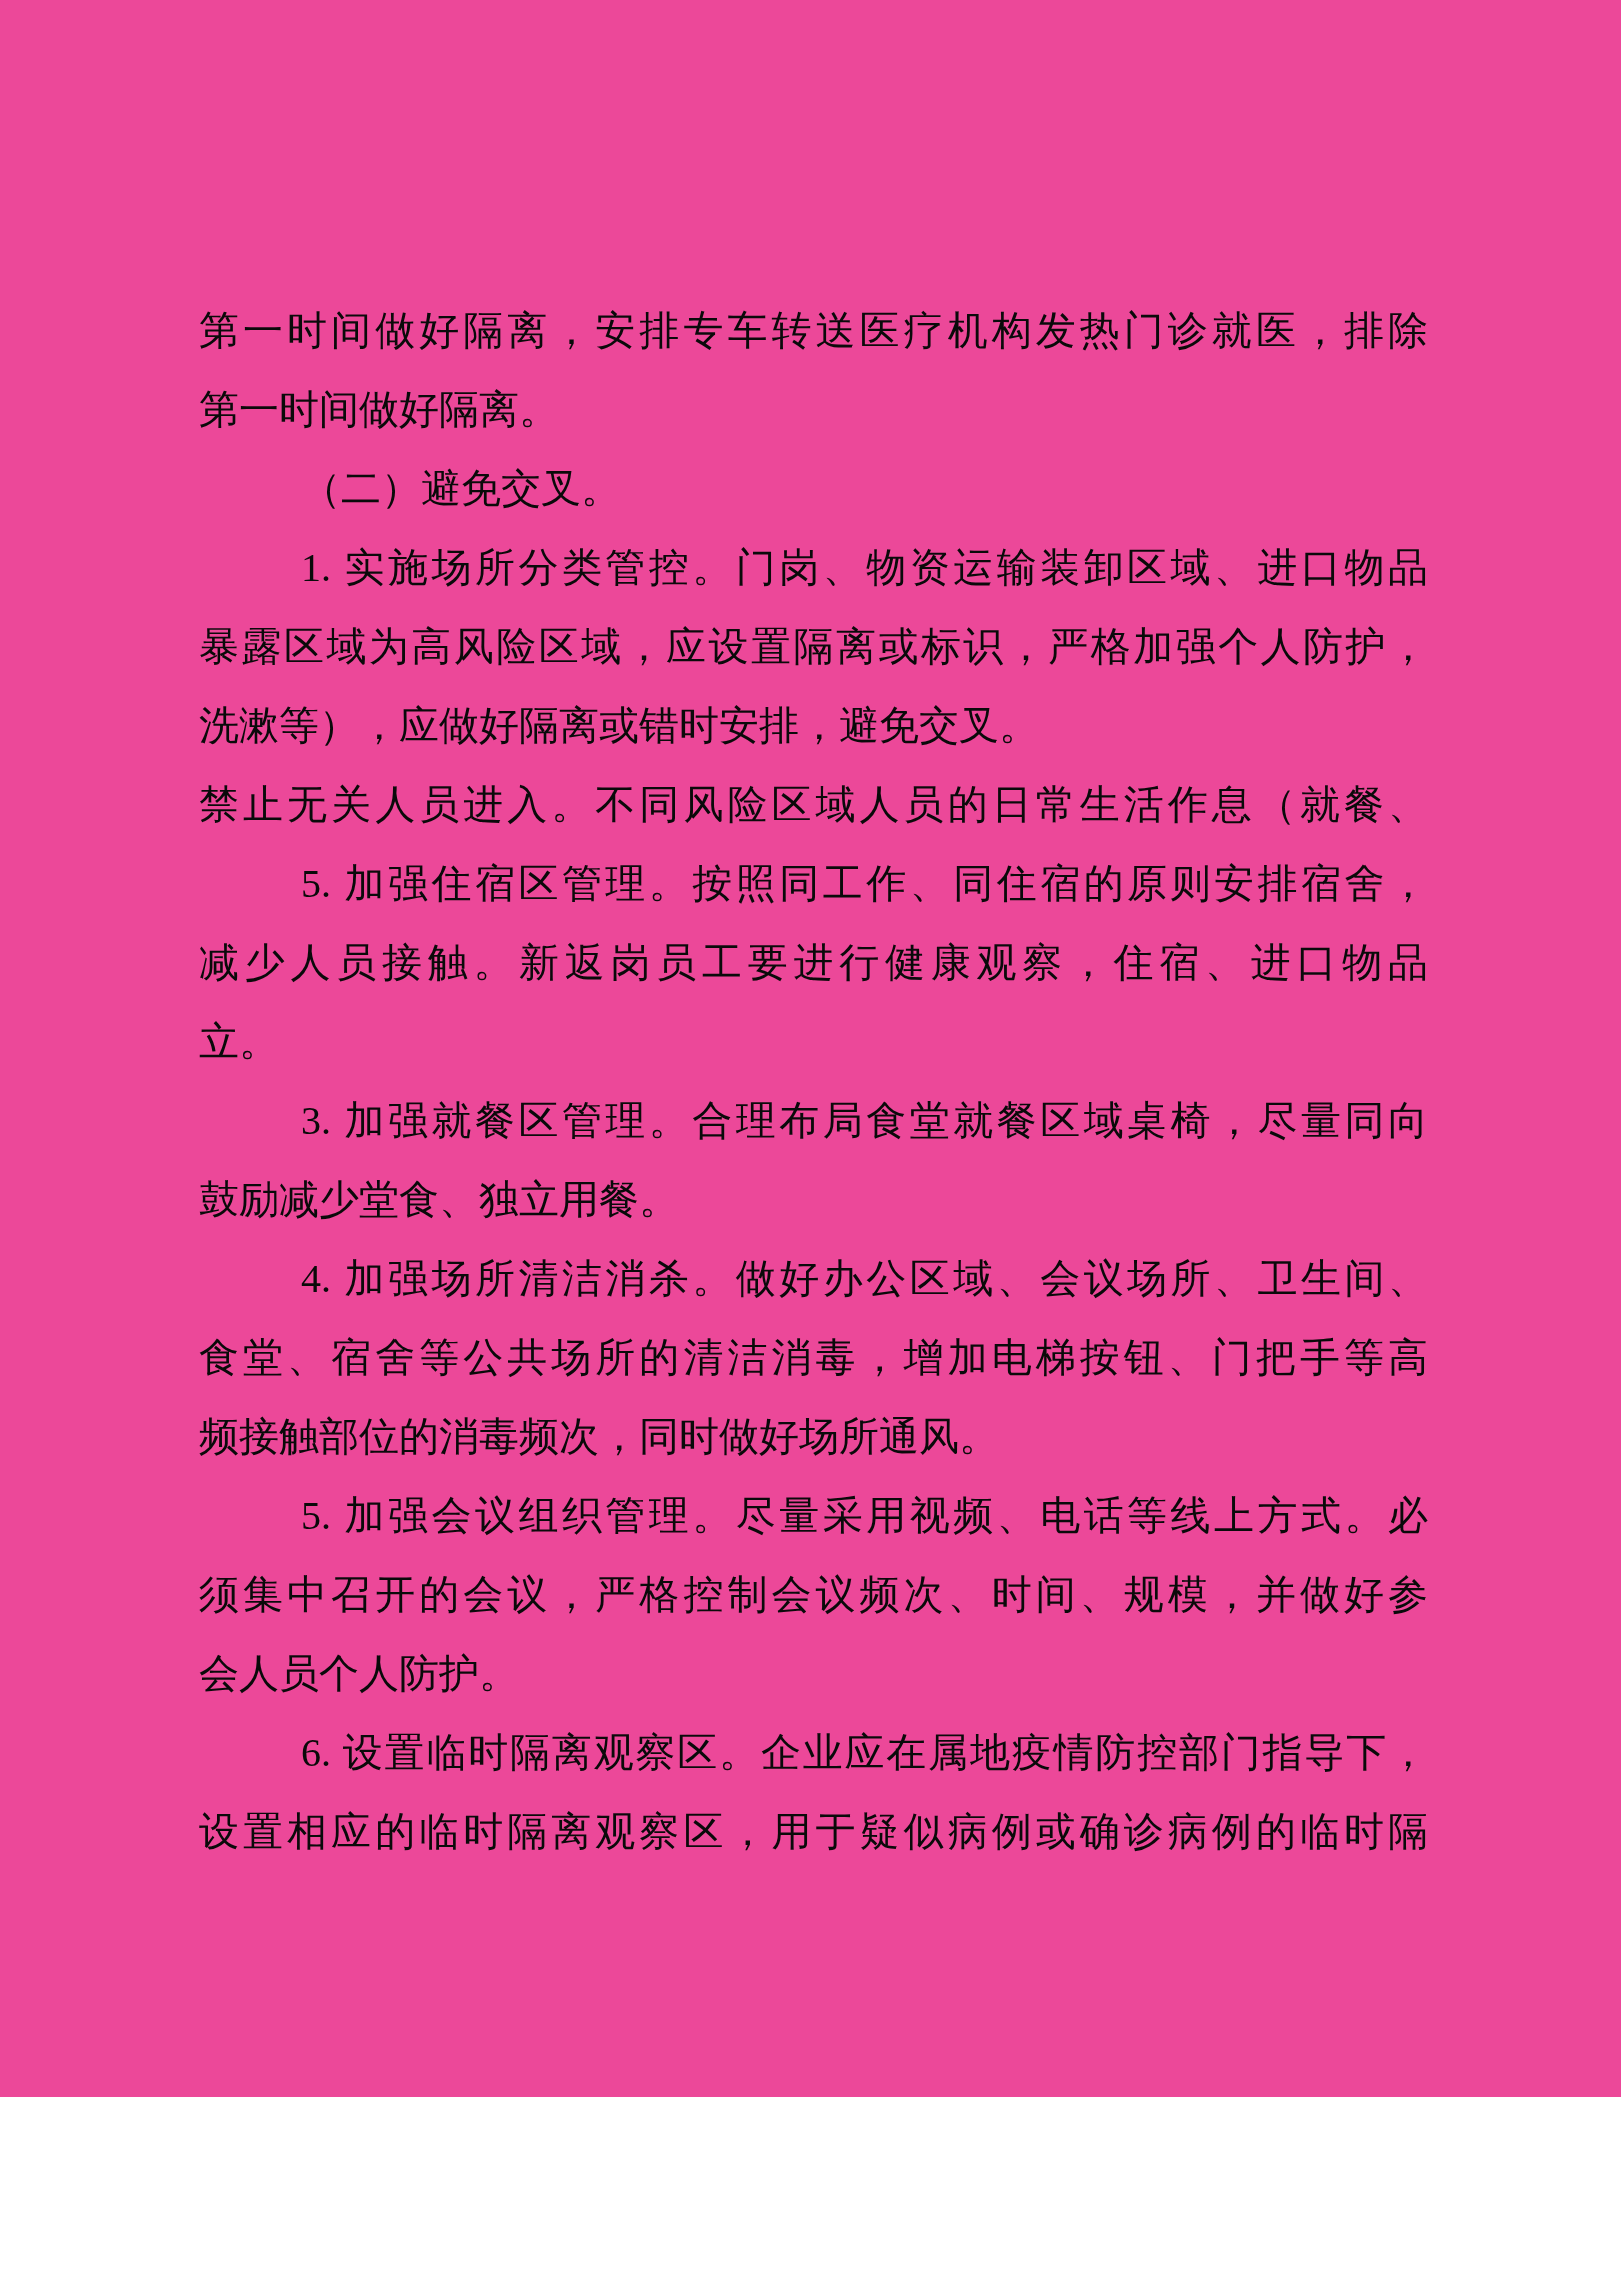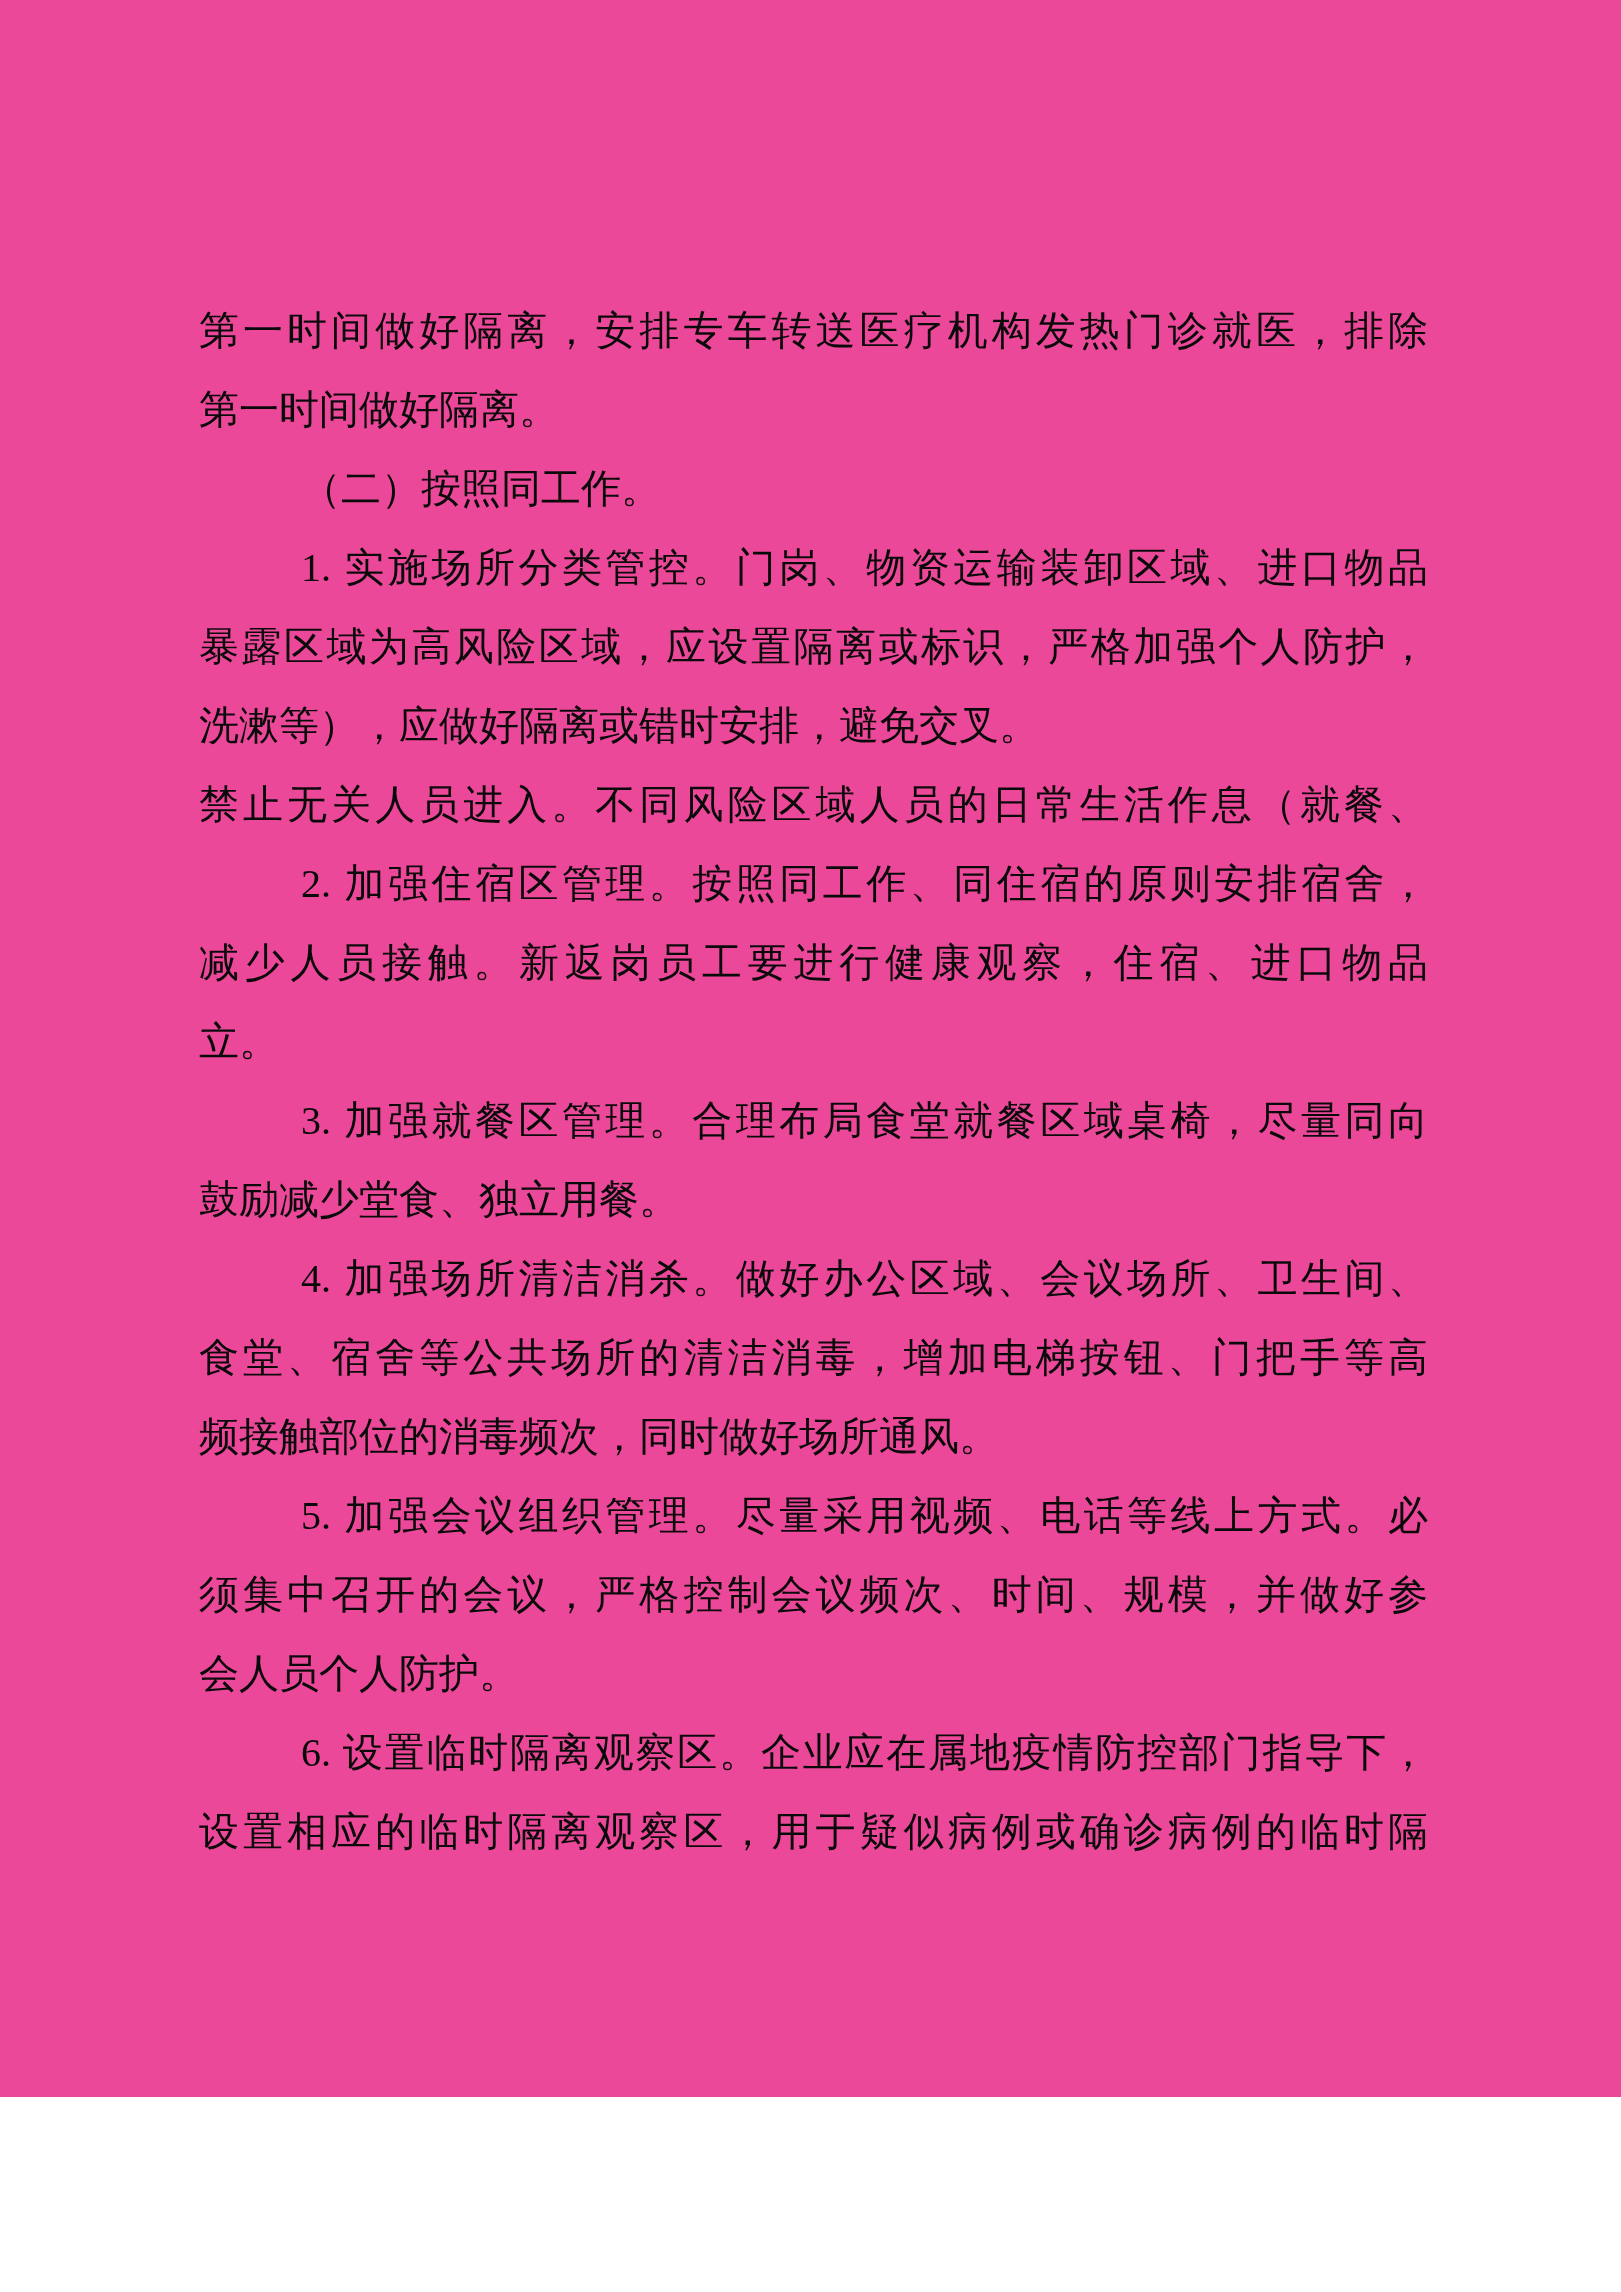--- a/index.html
+++ b/index.html
@@ -40,26 +40,26 @@
     text-indent: 102px;
   }
 </style>
 </head>
 <body>
 
 <div class="page">
   <div class="text-block">
     <div class="ln j">第一时间做好隔离，安排专车转送医疗机构发热门诊就医，排除</div>
     <div class="ln">第一时间做好隔离。</div>
-    <div class="ln ind">（二）按照同工作。</div>
+    <div class="ln ind">（二）避免交叉。</div>
     <div class="ln ind j">1. 实施场所分类管控。门岗、物资运输装卸区域、进口物品</div>
     <div class="ln j">暴露区域为高风险区域，应设置隔离或标识，严格加强个人防护，</div>
     <div class="ln">洗漱等），应做好隔离或错时安排，避免交叉。</div>
     <div class="ln j">禁止无关人员进入。不同风险区域人员的日常生活作息（就餐、</div>
-    <div class="ln ind j">2. 加强住宿区管理。按照同工作、同住宿的原则安排宿舍，</div>
+    <div class="ln ind j">5. 加强住宿区管理。按照同工作、同住宿的原则安排宿舍，</div>
     <div class="ln j">减少人员接触。新返岗员工要进行健康观察，住宿、进口物品</div>
     <div class="ln">立。</div>
     <div class="ln ind j">3. 加强就餐区管理。合理布局食堂就餐区域桌椅，尽量同向</div>
     <div class="ln">鼓励减少堂食、独立用餐。</div>
     <div class="ln ind j">4. 加强场所清洁消杀。做好办公区域、会议场所、卫生间、</div>
     <div class="ln j">食堂、宿舍等公共场所的清洁消毒，增加电梯按钮、门把手等高</div>
     <div class="ln">频接触部位的消毒频次，同时做好场所通风。</div>
     <div class="ln ind j">5. 加强会议组织管理。尽量采用视频、电话等线上方式。必</div>
     <div class="ln j">须集中召开的会议，严格控制会议频次、时间、规模，并做好参</div>
     <div class="ln">会人员个人防护。</div>

